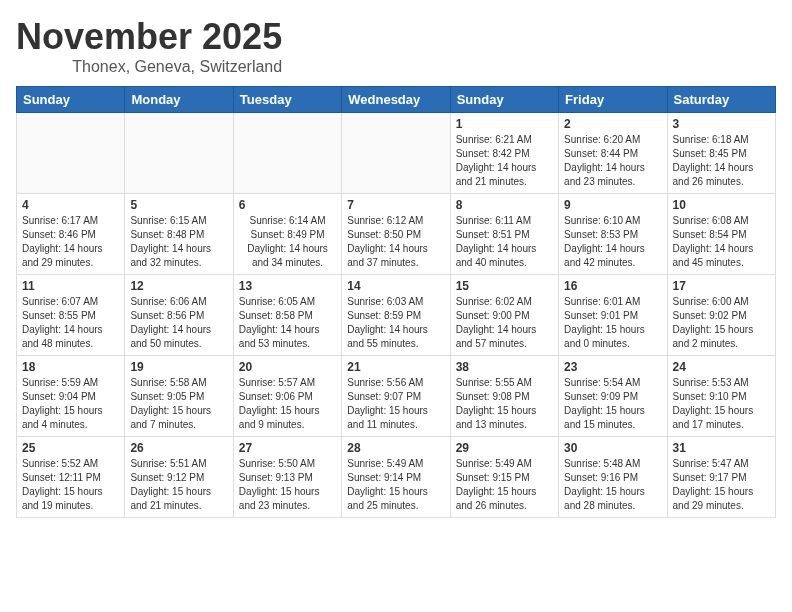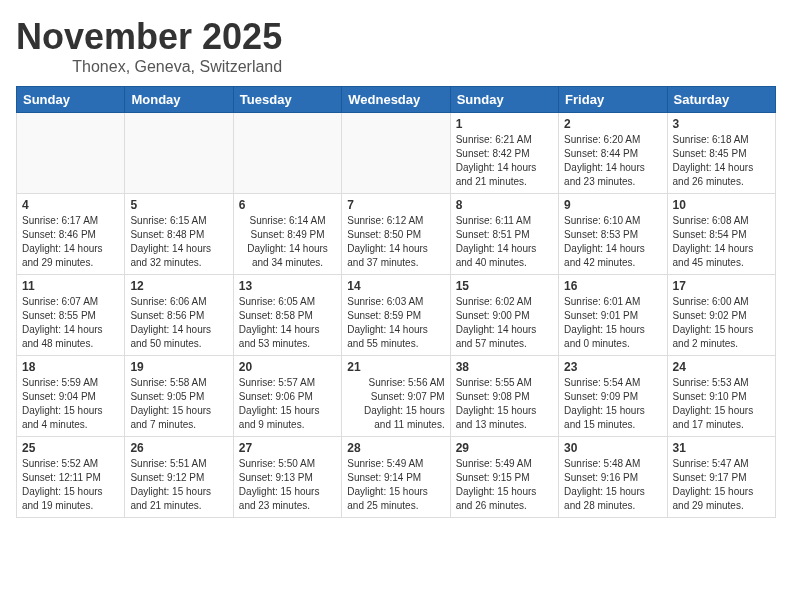--- a/index.html
+++ b/index.html
@@ -244,21 +244,21 @@
         </td>
         <td>
           <span class="day-number">20</span>
           <div class="day-info" style="white-space: pre-line;">Sunrise: 5:57 AM
 Sunset: 9:06 PM
 Daylight: 15 hours
 and 9 minutes.</div>
         </td>
         <td>
           <span class="day-number">21</span>
-          <div class="day-info" style="white-space: pre-line; text-align: right;">Sunrise: 5:56 AM
+          <div class="day-info" style="white-space: pre-line;">Sunrise: 5:56 AM
 Sunset: 9:07 PM
 Daylight: 15 hours
 and 11 minutes.</div>
         </td>
         <td>
           <span class="day-number">38</span>
           <div class="day-info" style="white-space: pre-line;">Sunrise: 5:55 AM
 Sunset: 9:08 PM
 Daylight: 15 hours
 and 13 minutes.</div>

